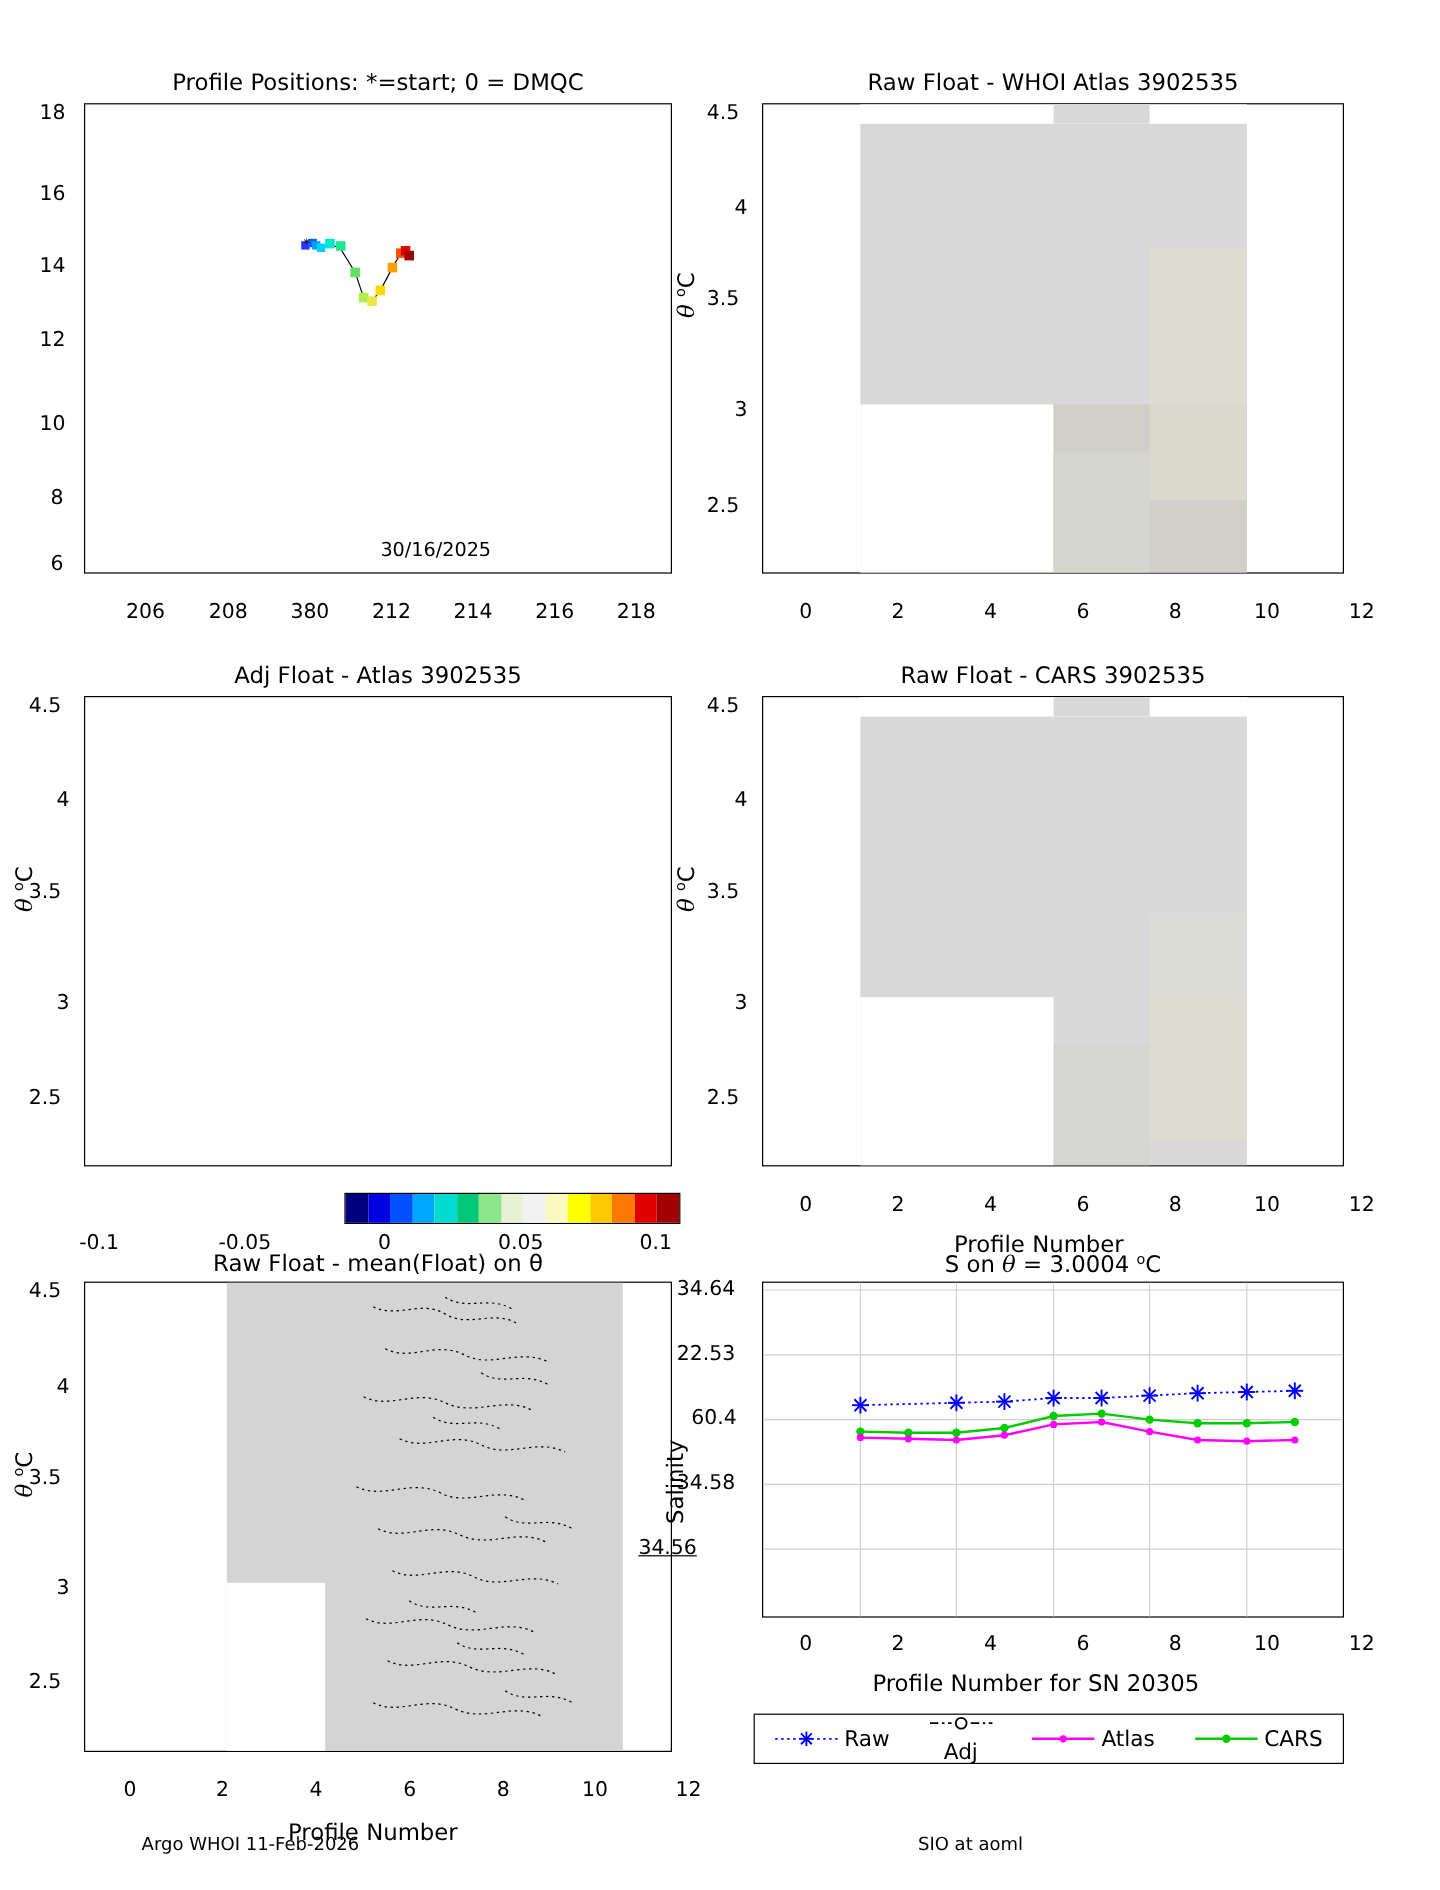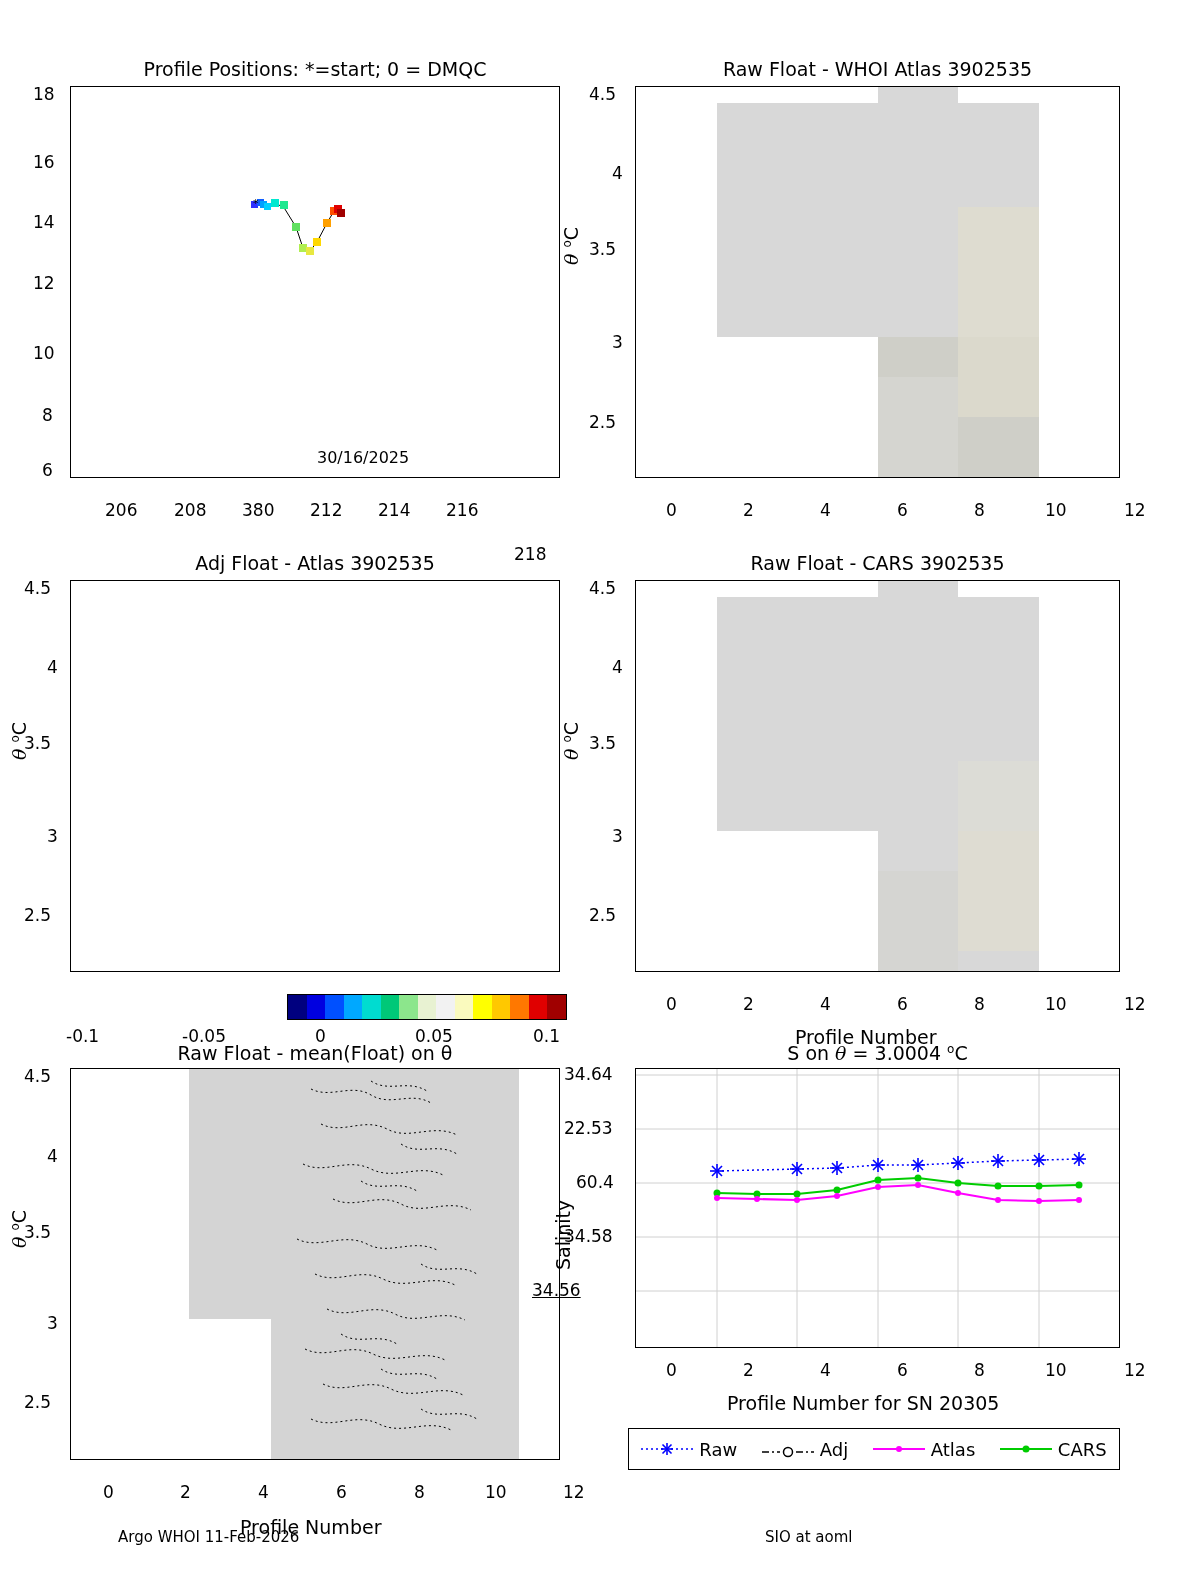--- a/index.html
+++ b/index.html
@@ -46,21 +46,21 @@
     </svg>
   </div>
   <div class="note" style="left:317px;top:448px;">30/16/2025</div>
 
   <div class="tick-lbl" style="left:105px;top:500px;">206</div>
   <div class="tick-lbl" style="left:174px;top:500px;">208</div>
   <div class="tick-lbl" style="left:242px;top:500px;">380</div>
   <div class="tick-lbl" style="left:310px;top:500px;">212</div>
   <div class="tick-lbl" style="left:378px;top:500px;">214</div>
   <div class="tick-lbl" style="left:446px;top:500px;">216</div>
-  <div class="tick-lbl" style="left:514px;top:500px;margin-top:44px;">218</div>
+  <div class="tick-lbl" style="left:514px;top:500px;">218</div>
 
   <div class="tick-lbl" style="left:42px;top:460px;">6</div>
   <div class="tick-lbl" style="left:42px;top:405px;">8</div>
   <div class="tick-lbl" style="left:33px;top:343px;">10</div>
   <div class="tick-lbl" style="left:33px;top:273px;">12</div>
   <div class="tick-lbl" style="left:33px;top:212px;">14</div>
   <div class="tick-lbl" style="left:33px;top:152px;">16</div>
   <div class="tick-lbl" style="left:33px;top:84px;">18</div>
 </div>
 
@@ -328,21 +328,21 @@
       <line x1="0" y1="8" x2="52" y2="8" stroke="#0000ff" stroke-width="1.5" stroke-dasharray="2,3"></line>
       <g stroke="#0000ff" stroke-width="1.6" fill="none" transform="translate(26,8)">
         <line x1="-6" y1="0" x2="6" y2="0"></line>
           <line x1="0" y1="-6" x2="0" y2="6"></line>
         <line x1="-4.5" y1="-4.5" x2="4.5" y2="4.5"></line>
           <line x1="-4.5" y1="4.5" x2="4.5" y2="-4.5"></line>
       </g>
     </svg>
     <span>Raw</span>
   </div>
-  <div style="display:flex;align-items:flex-end;gap:6px;">
+  <div style="display:flex;align-items:center;gap:6px;flex-direction:column;">
     <svg width="52" height="16">
       <line x1="0" y1="8" x2="18" y2="8" stroke="#000" stroke-width="1.5" stroke-dasharray="7,3,2,3"></line>
       <circle cx="26" cy="8" r="4.5" fill="none" stroke="#000" stroke-width="1.5"></circle>
       <line x1="34" y1="8" x2="52" y2="8" stroke="#000" stroke-width="1.5" stroke-dasharray="7,3,2,3"></line>
     </svg>
     <span>Adj</span>
   </div>
   <div style="display:flex;align-items:center;gap:6px;">
     <svg width="52" height="16">
       <line x1="0" y1="8" x2="52" y2="8" stroke="#ff00ff" stroke-width="2"></line>

